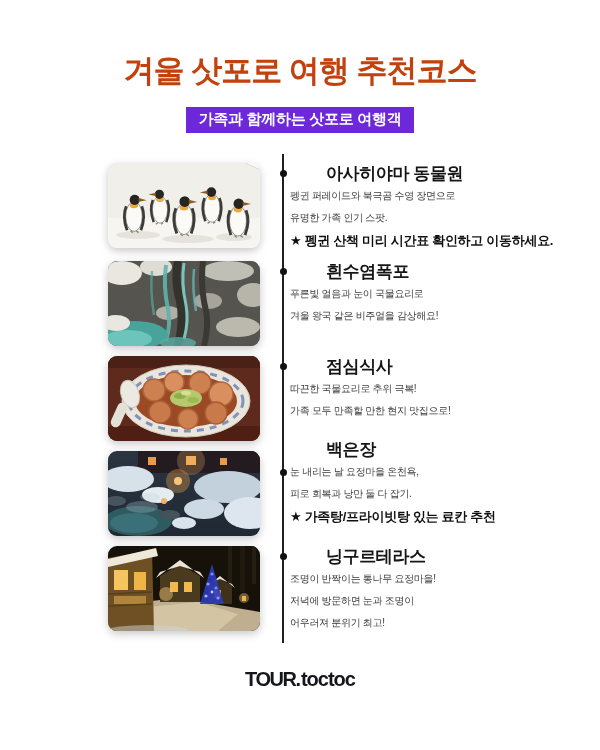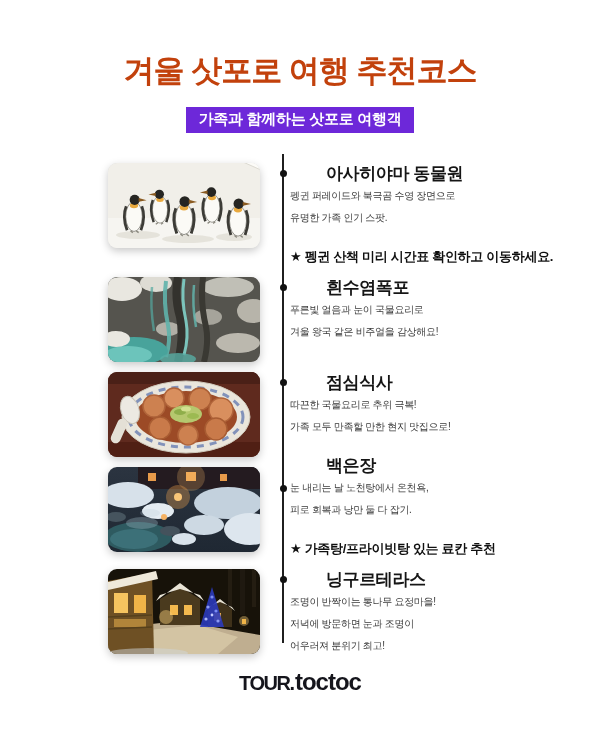--- a/index.html
+++ b/index.html
@@ -29,25 +29,25 @@
   .thumb svg { display:block; width:152px; height:85px; }
   .content { margin-left:30px; position:relative; padding-top:0; }
   .dot {
     position:absolute; left:-10.5px; top:7px; width:7px; height:7px;
     border-radius:50%; background:#111;
   }
   .item-4 .content { margin-top:-12px; }
   .item-4 .dot { top:30px; }
   .item-title { font-size:17px; font-weight:800; color:#151515; line-height:22px; letter-spacing:-0.4px;margin-left:36px; }
   .item-line { font-size:10px; font-weight:500; color:#3a3a3a; line-height:22px; letter-spacing:-0.3px; }
-  .item-note { font-size:13px; font-weight:800; color:#101010; line-height:20px; margin-top:18px; letter-spacing:-0.3px; }
+  .item-note { font-size:13px; font-weight:800; color:#101010; line-height:20px; margin-top:2px; letter-spacing:-0.3px; }
   .footer { position:absolute; top:668px; left:0; width:600px; text-align:center; color:#15151c; }
   .logo-primary { font-size:20px; font-weight:900; letter-spacing:-1.5px; }
   .logo-sep { font-size:20px; font-weight:900; }
-  .logo-secondary { font-size:24px; font-weight:700; letter-spacing:-1px; }
+  .logo-secondary { font-size:20px; font-weight:700; letter-spacing:-1px; }
 </style>
 </head>
 <body>
 
 <div class="page-title">겨울 삿포로 여행 추천코스</div>
 
 <div class="badge-wrap">
   <span class="badge">가족과 함께하는 삿포로 여행객</span>
 </div>
 
@@ -182,21 +182,21 @@
         <ellipse cx="42" cy="46" rx="10" ry="4" fill="#b8ccd6" opacity="0.25"></ellipse>
         <ellipse cx="62" cy="64" rx="10" ry="5" fill="#44525c"></ellipse>
         <ellipse cx="76" cy="72" rx="12" ry="6" fill="#d9e3eb"></ellipse>
         <ellipse cx="8" cy="50" rx="10" ry="5" fill="#46545e"></ellipse>
         <circle cx="56" cy="50" r="3" fill="#f4b264"></circle>
       </svg>
     </div>
     <div class="content">
       <div class="dot"></div>
       <div class="item-title">백은장</div>
-      <div class="item-line">눈 내리는 날 노천탕에서 온천욕,</div>
+      <div class="item-line">눈 내리는 날 요정마을 온천욕,</div>
       <div class="item-line">피로 회복과 낭만 둘 다 잡기.</div>
       <div class="item-note">★ 가족탕/프라이빗탕 있는 료칸 추천</div>
     </div>
   </div>
 
   <div class="item item-5">
     <div class="thumb" title="ningle-terrace-log-cabin-village-lights">
       <svg viewBox="0 0 152 85">
         <rect width="152" height="85" fill="#171209"></rect>
         <rect x="120" y="0" width="4" height="40" fill="#241d12"></rect>

